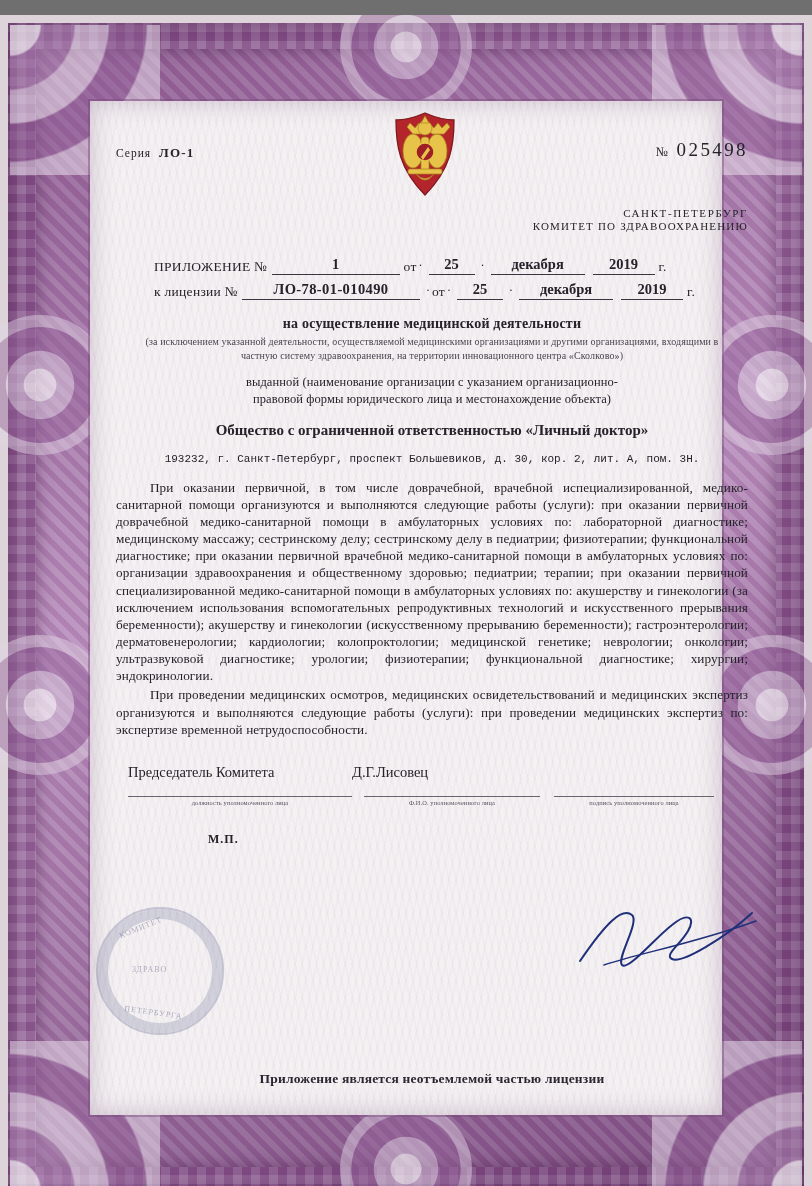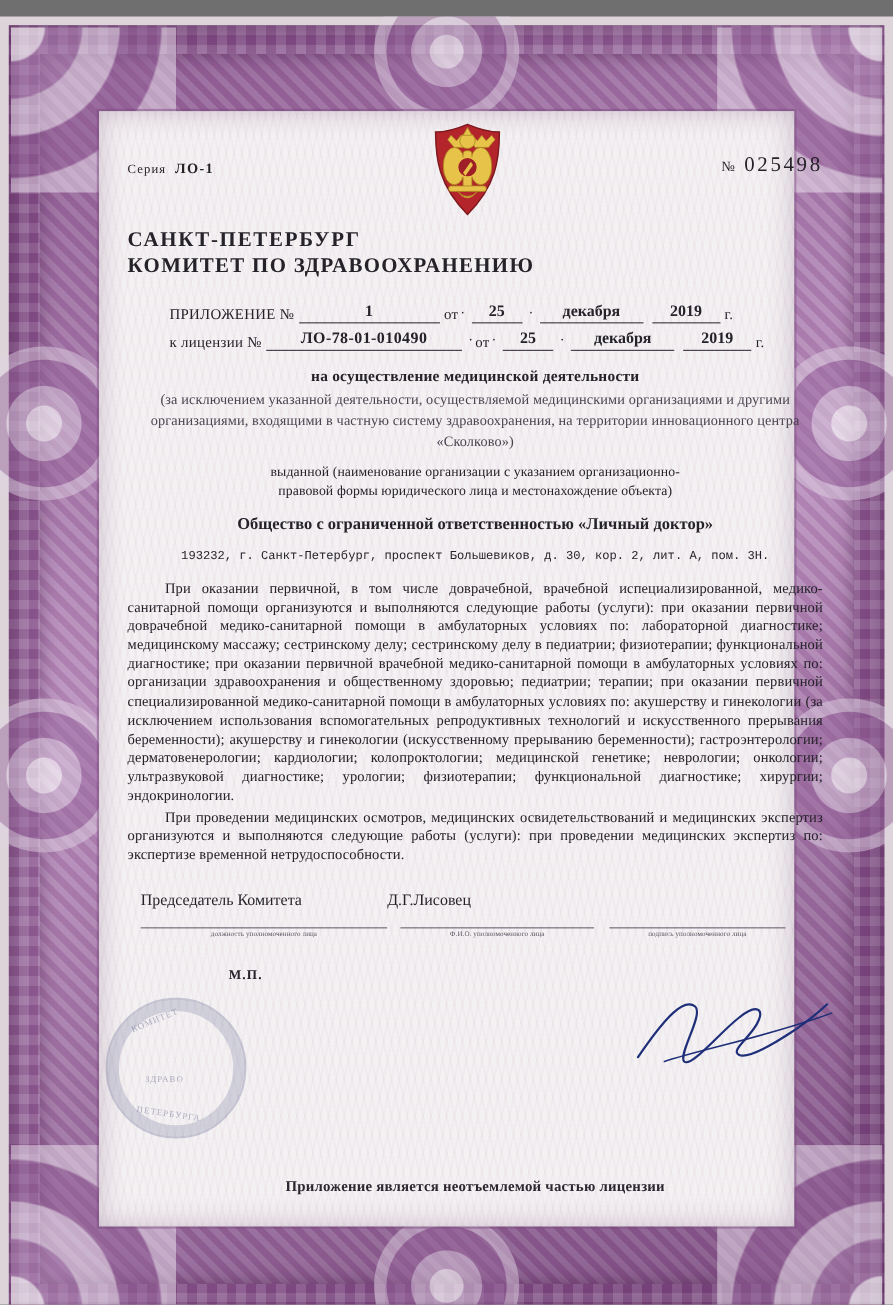--- a/index.html
+++ b/index.html
@@ -113,26 +113,26 @@
   .serial .val { font-weight: bold; letter-spacing: 1.2px; margin-left: 8px; font-size: 13px;}
   .numbox { padding-top: 28px; white-space: nowrap; text-align: right; }
   .numbox .nsym { font-size: 13px; }
   .numbox .nval { font-size: 19px; letter-spacing: 2.4px; margin-left: 8px; }
 
   
   .emblem { width: 66px; height: 86px; position: relative; }
 
   
   .org {
-    text-align: left;
+    text-align: right;
     margin-top: 4px;
     line-height: 1.22;
-    font-size: 19px;
+    font-size: 11px;
     letter-spacing: 1.6px;
-    font-weight: 700;
+    font-weight: 400;
   }
   .org .l2 { letter-spacing: 1.2px; }
 
   
   .rowline {
     display: flex;
     align-items: flex-end;
     font-size: 14.5px;
     white-space: nowrap;
   }
@@ -156,21 +156,21 @@
   
   .purpose {
     text-align: center;
     font-weight: bold;
     font-size: 14px;
     margin-top: 16px;
     letter-spacing: .2px;
   }
   .tiny {
     text-align: center;
-    font-size: 13px;
+    font-size: 10px;
     color: #4a4450;
     line-height: 1.45;
     margin: 3px 18px 0 18px;
     letter-spacing: .1px;
   }
   .issued {
     text-align: center;
     font-size: 12.5px;
     line-height: 1.35;
     margin-top: 10px;
@@ -248,21 +248,21 @@
     z-index: 6;
     opacity: .75;
   }
   .stamp span {
     position: absolute;
     font-size: 8px;
     letter-spacing: 1px;
   }
   .st-t { top: 14px; left: 20px; transform: rotate(-22deg); }
   .st-b { bottom: 16px; left: 26px; transform: rotate(8deg); }
-  .st-c { top: 68px; left: 34px; font-size: 9px; }
+  .st-c { top: 56px; left: 34px; font-size: 9px; }
 
   
   .autograph {
     position: absolute;
     right: 46px; top: 888px;
     width: 190px; height: 78px;
     z-index: 7;
   }
 </style>
 </head>

